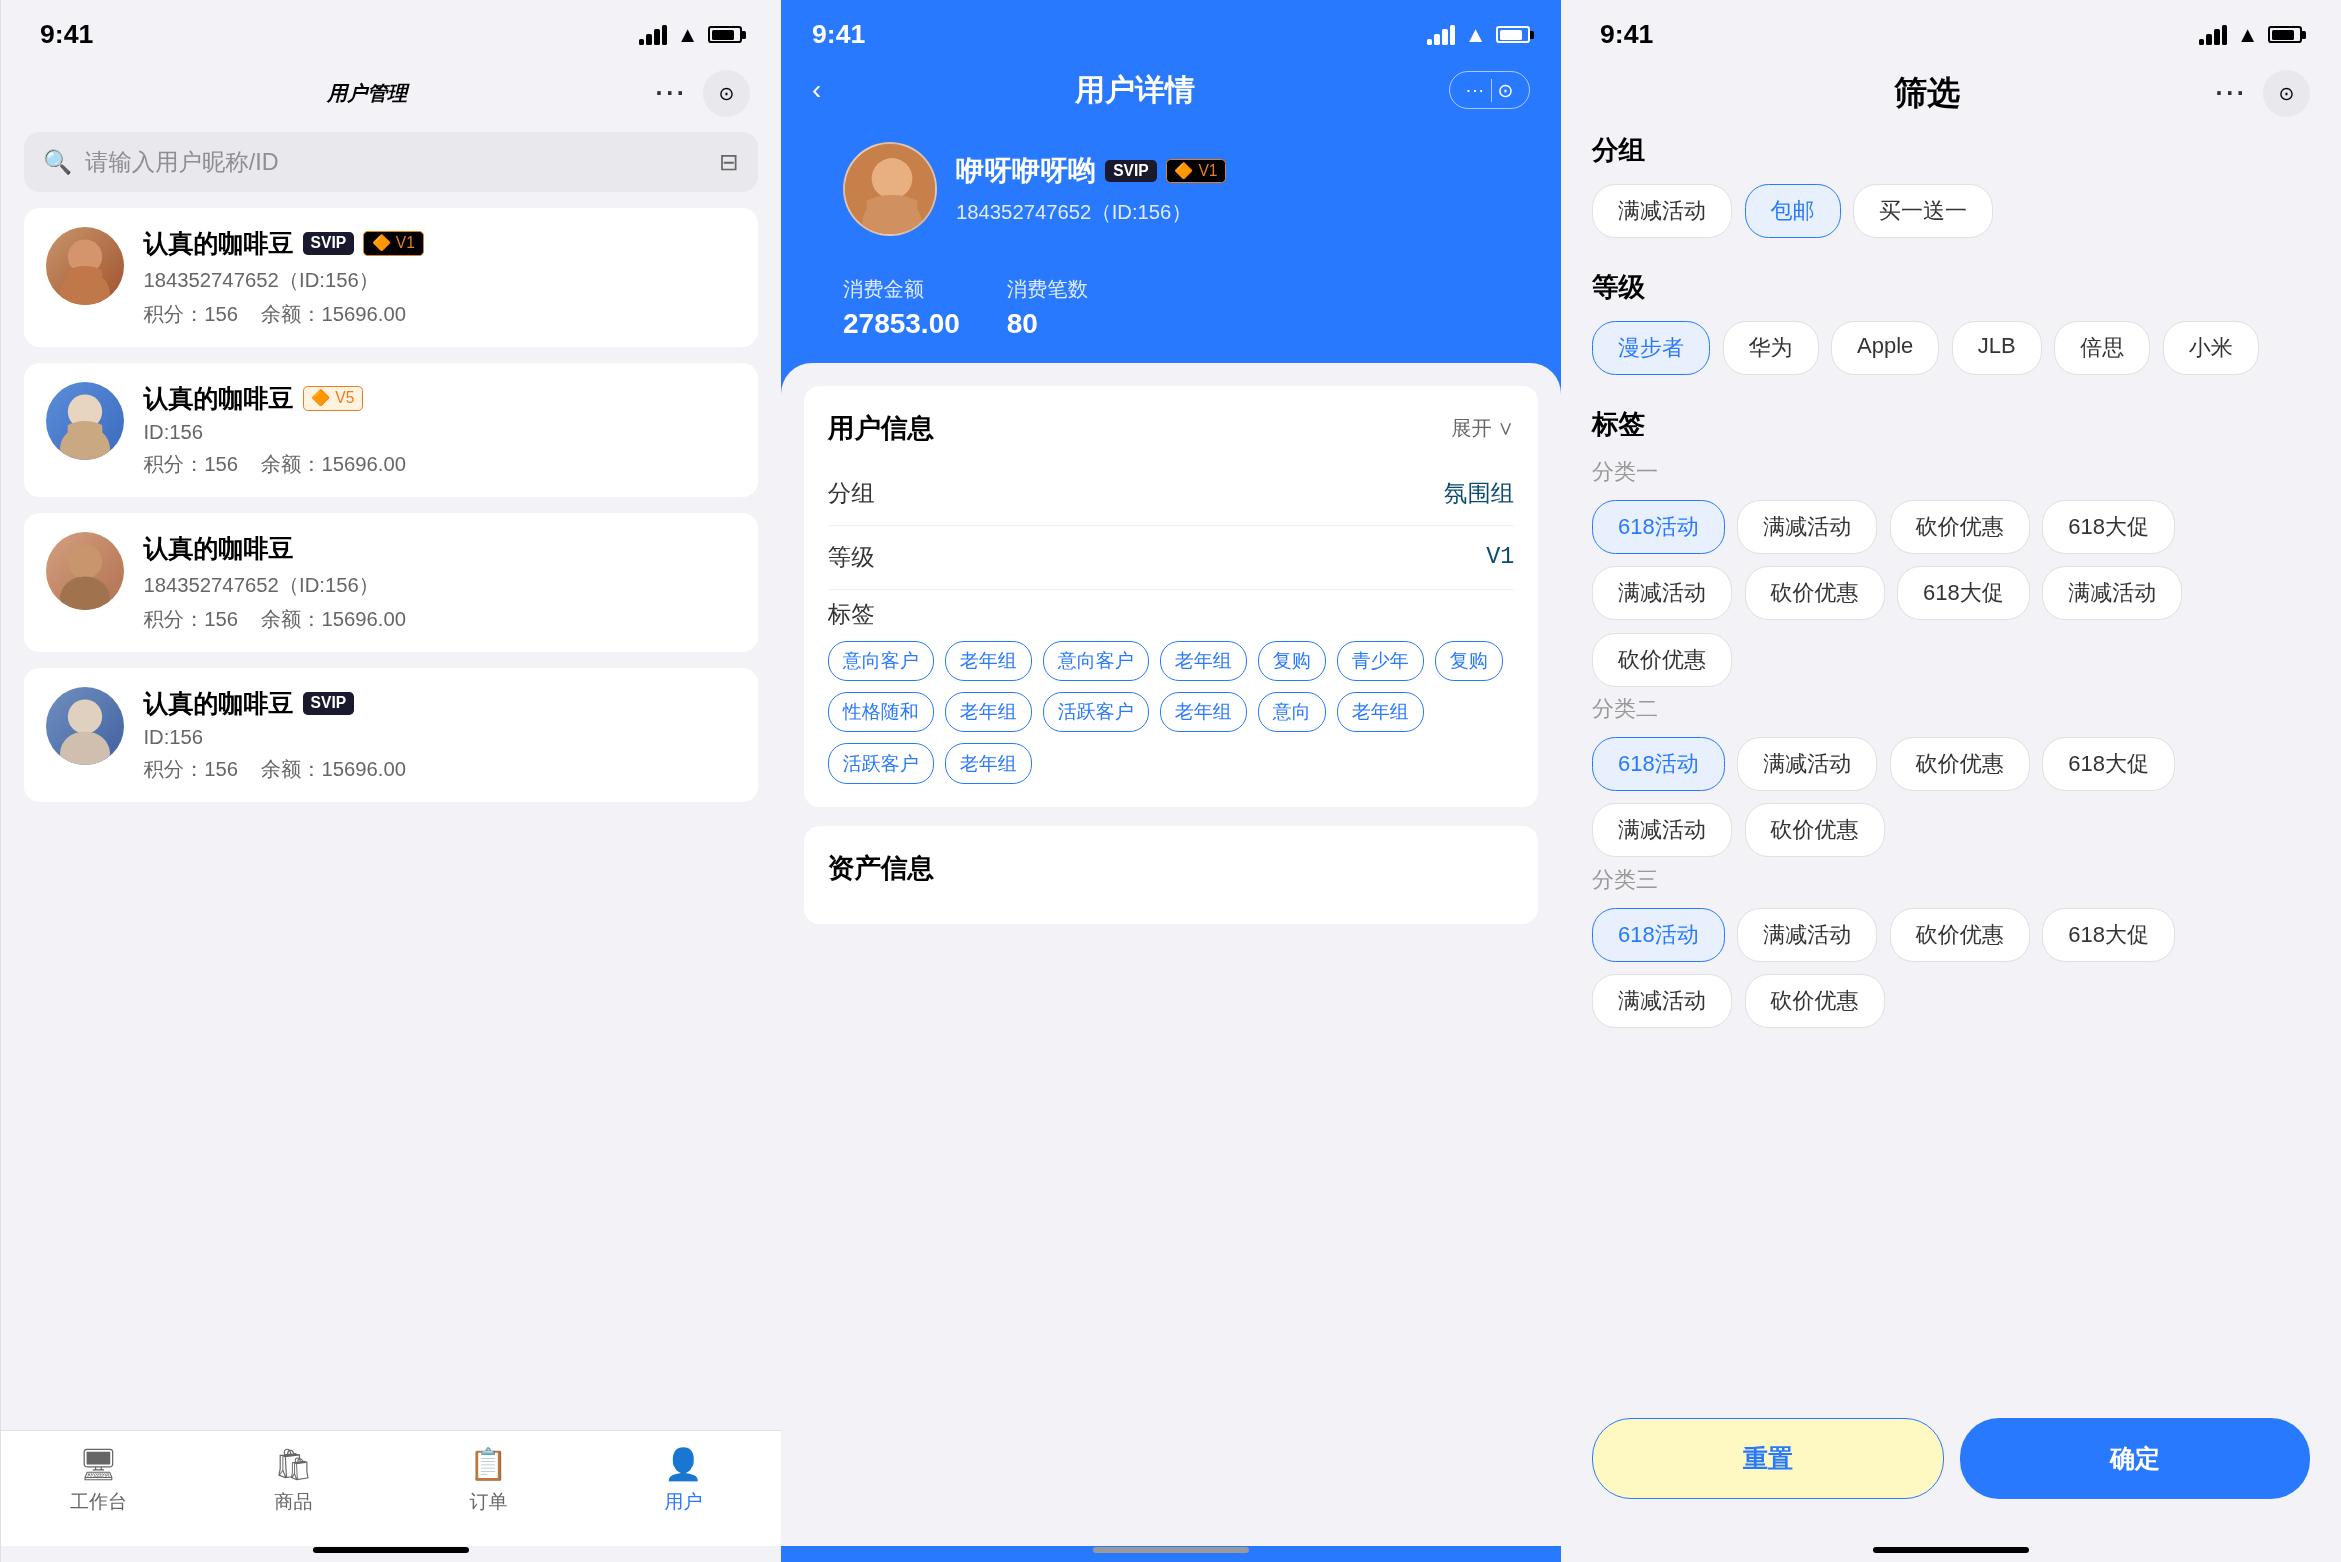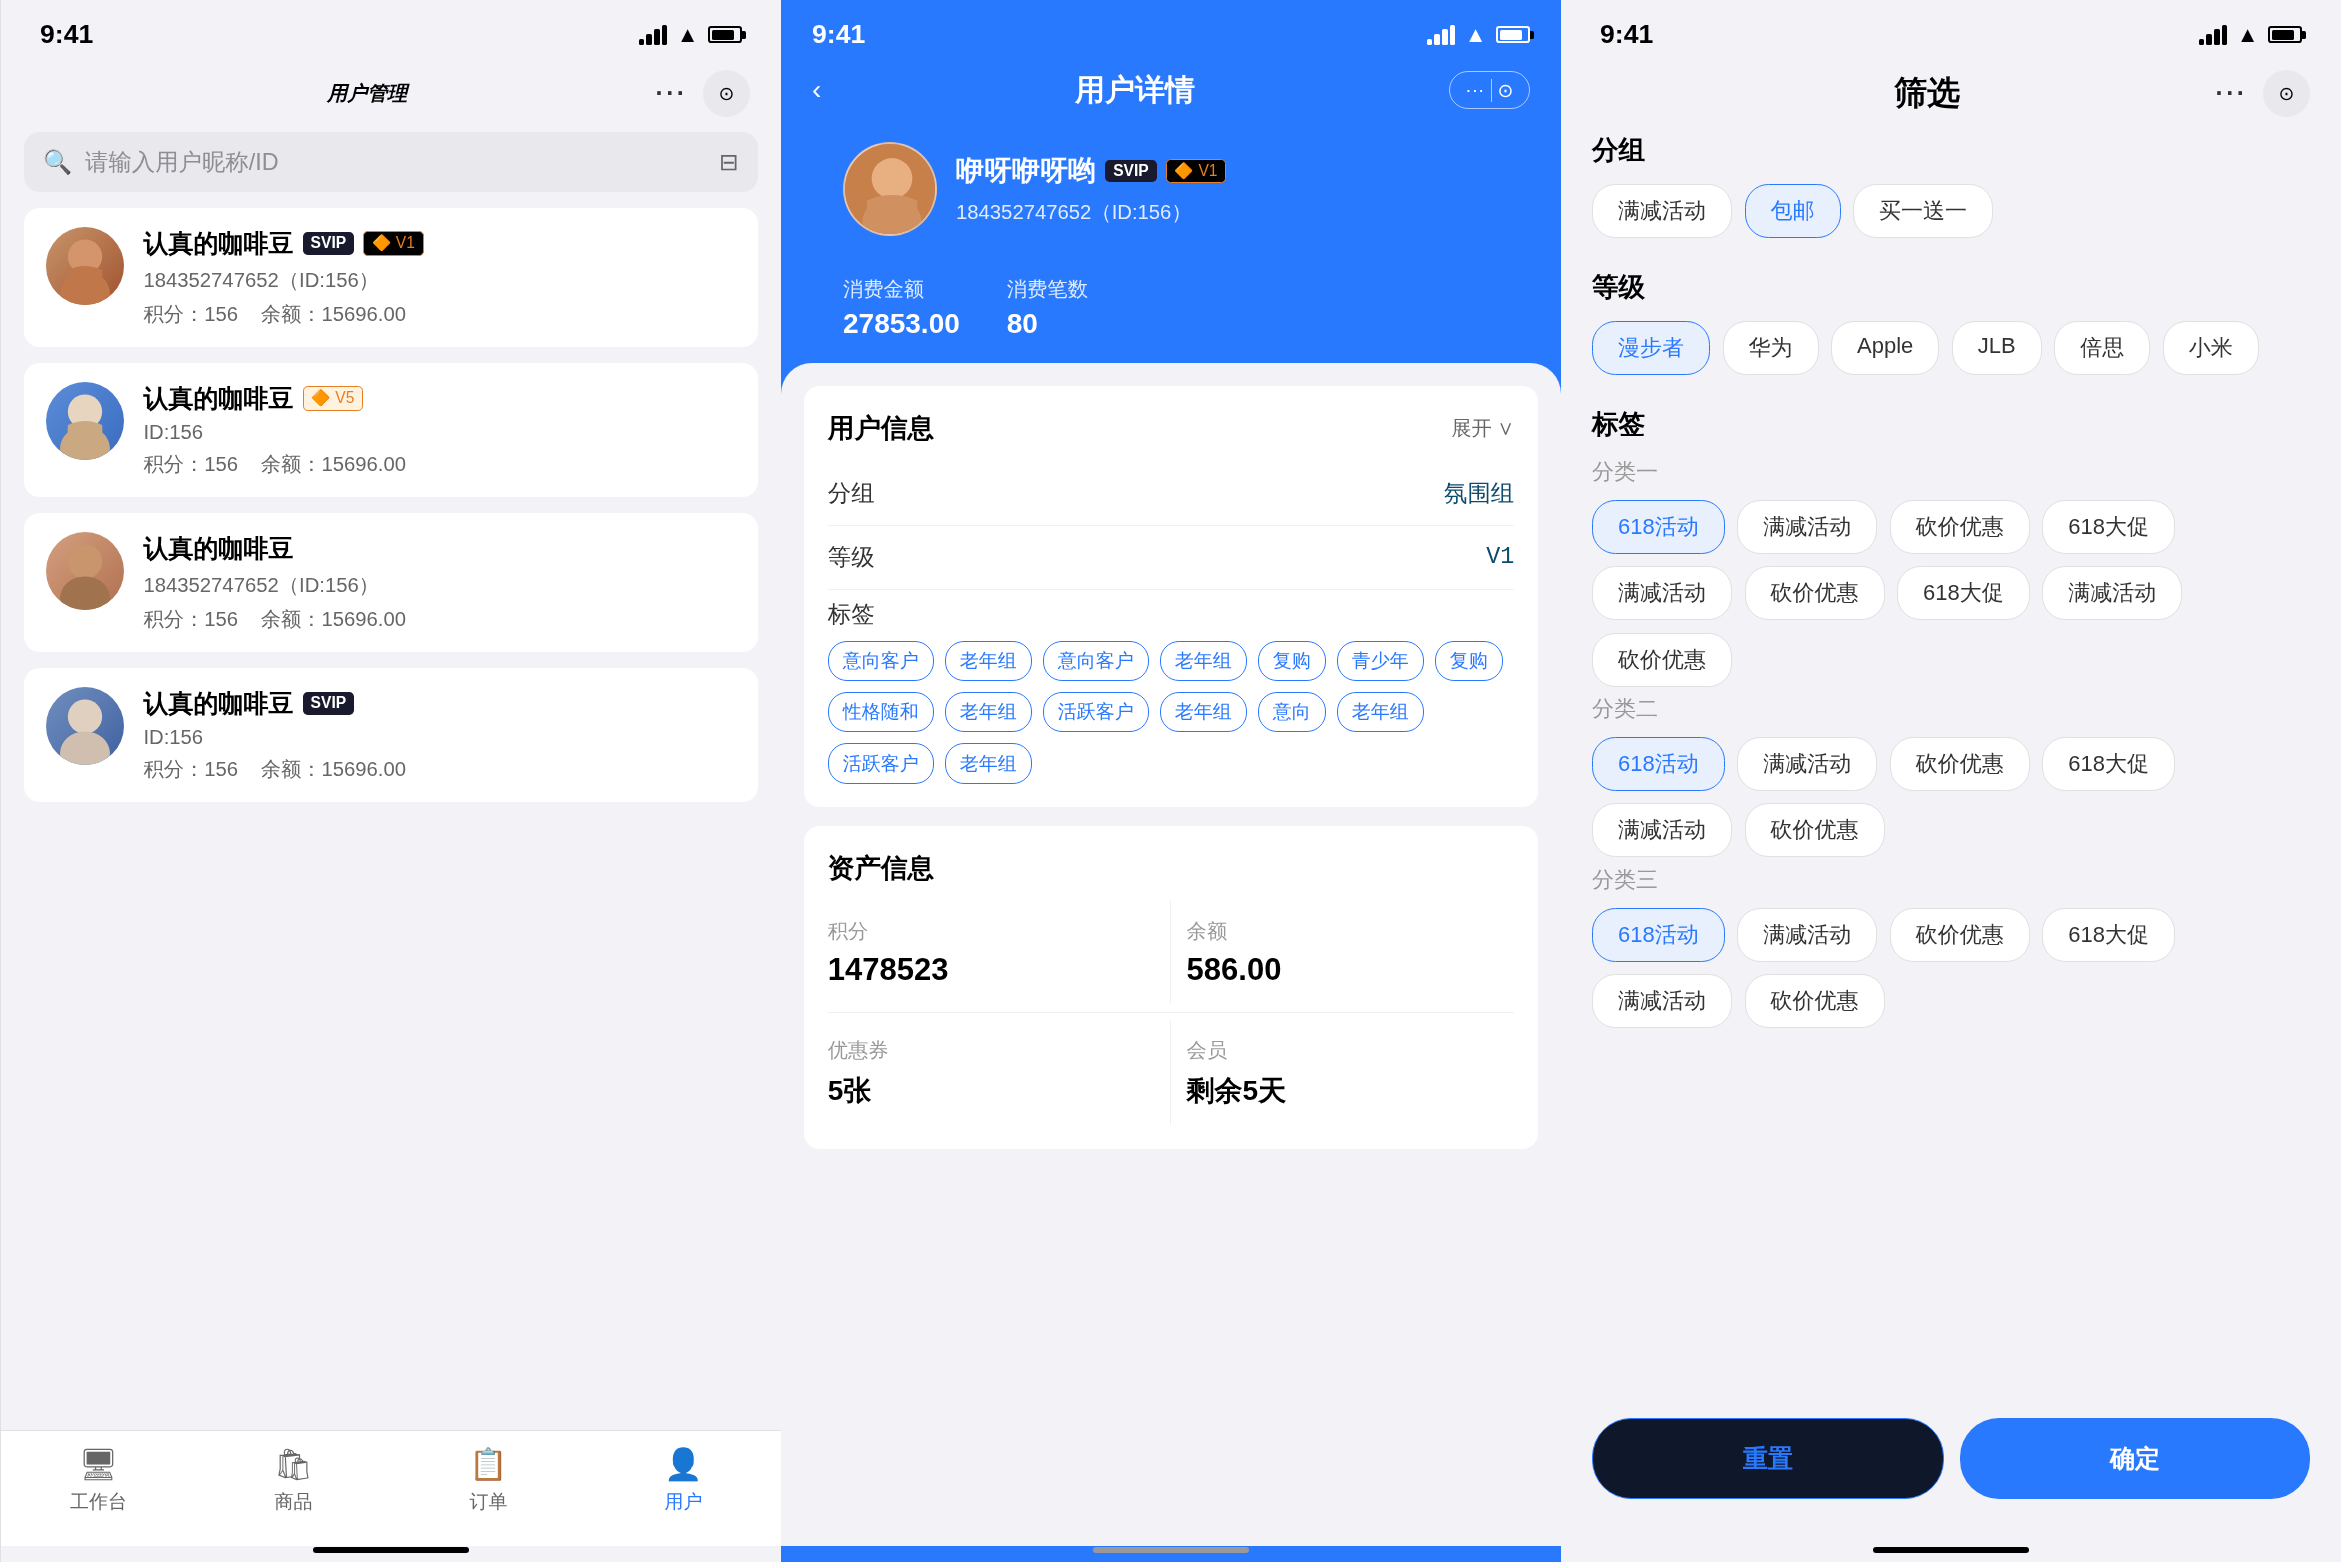--- a/index.html
+++ b/index.html
@@ -369,21 +369,21 @@
       padding: 15.6px 31px 47px;
       display: flex;
       gap: 15.6px;
       background: #f2f2f7;
     }
     .btn-reset {
       flex: 1;
       padding: 23.4px;
       border: 1.6px solid #2979ff;
       border-radius: 39px;
-      background: #0f172a;
+      background: #fef9c3;
       color: #2979ff;
       font-size: 25px;
       font-weight: 600;
       text-align: center;
       cursor: pointer;
     }
     .btn-confirm {
       flex: 1;
       padding: 23.4px;
       border: none;
@@ -647,43 +647,20 @@
             <span class="tag">活跃客户</span>
             <span class="tag">老年组</span>
           </div>
       </div>
     </div>
 
     <div class="info-card">
       <div class="info-card-header">
         <span class="info-card-title">资产信息</span>
       </div>
-      <div style="position:relative;">
-        <div class="asset-grid">
-          <div class="asset-item" style="padding-right:15.6px; border-right:0.8px solid #f0f0f0;">
-            <div class="asset-label">积分</div>
-            <div class="asset-value">1478523</div>
-          </div>
-          <div class="asset-item" style="padding-left:15.6px;">
-            <div class="asset-label">余额</div>
-            <div class="asset-value">586.00</div>
-          </div>
-        </div>
-        <div style="width:100%;height:0.8px;background:#f0f0f0;margin:7.8px 0;"></div>
-        <div class="asset-grid">
-          <div class="asset-item" style="padding-right:15.6px; border-right:0.8px solid #f0f0f0;">
-            <div class="asset-label">优惠券</div>
-            <div class="asset-value" style="font-size:28px;">5张</div>
-          </div>
-          <div class="asset-item" style="padding-left:15.6px;">
-            <div class="asset-label">会员</div>
-            <div class="asset-value" style="font-size:28px;">剩余5天</div>
-          </div>
-        </div>
-      </div>
     </div>
   </div>
 
   <div class="home-indicator">
     <div class="home-indicator-bar" style="background:#999;"></div>
   </div>
 </div>
 
 <div class="phone3">
 

